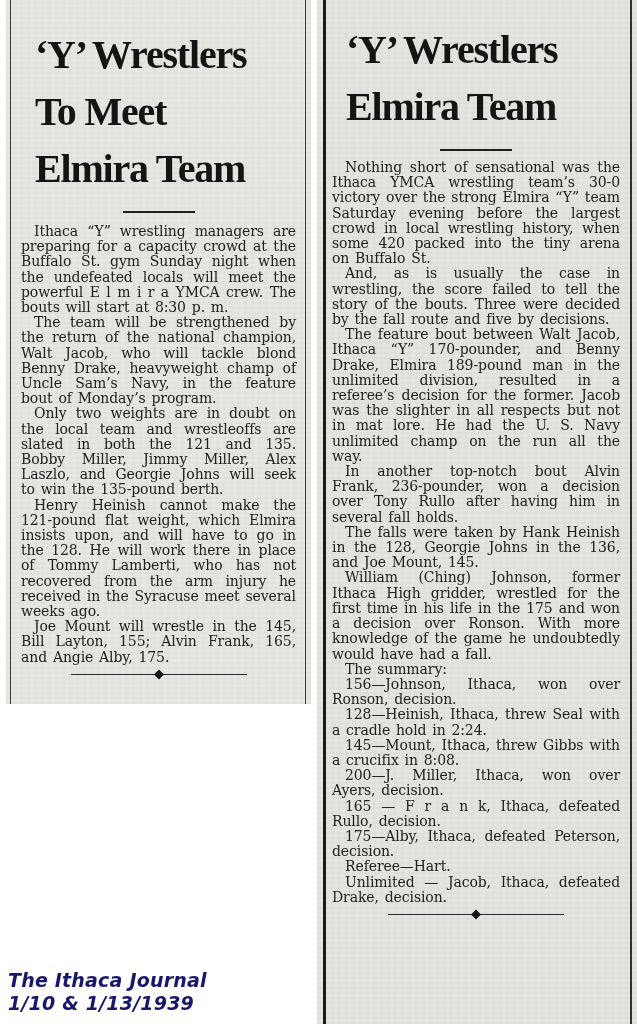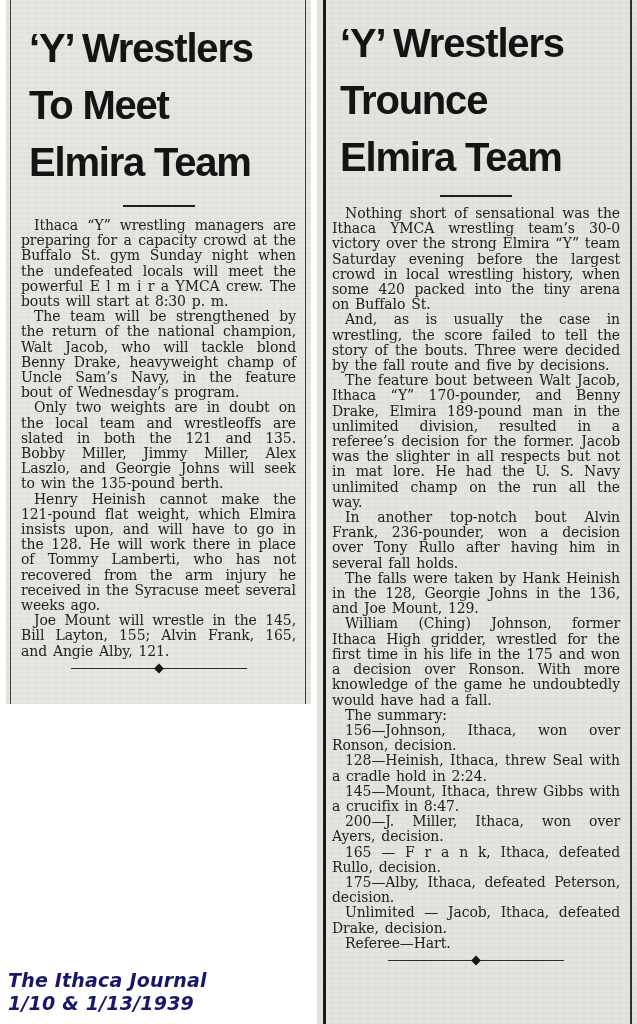--- a/index.html
+++ b/index.html
@@ -22,22 +22,22 @@
   .clip-right{left:317px;top:0;width:320px;height:1024px;background-color:#e6e4df;}
   .col-rule{position:absolute;top:0;bottom:0;}
   .clip-left .rule-l{left:4px;width:1px;background:#3b3b3b;}
   .clip-left .rule-r{right:5px;width:1px;background:#3b3b3b;}
   .clip-right .rule-l{left:6px;width:3px;background:#1a1a1a;}
   .clip-right .rule-r{right:5px;width:2px;background:#303030;}
   .content{position:relative;height:100%;box-sizing:border-box;}
   .clip-left .content{padding:12px 15px 0 15px;}
   .clip-right .content{padding:7px 17px 0 15px;}
   h1.headline{
-    margin:8px;
-    font-family:Liberation Sans, sans-serif;
+    margin:14px;
+    font-family:Liberation Serif, serif;
     font-weight:700;
     font-size:40px;
     line-height:57px;
     letter-spacing:-1.2px;
     color:#141414;
   }
   h1.headline span{display:block;white-space:nowrap;}
   .headline-rule{
     width:72px;height:2px;background:#1f1f1f;
     margin:14px auto 11px auto;
@@ -82,55 +82,54 @@
   <div class="col-rule rule-l"></div>
   <div class="col-rule rule-r"></div>
   <div class="content">
     <h1 class="headline">
       <span>‘Y’ Wrestlers</span>
       <span>To Meet</span>
       <span>Elmira Team</span>
     </h1>
     <div class="headline-rule"></div>
     <p class="body-par">Ithaca “Y” wrestling managers are preparing for a capacity crowd at the Buffalo St. gym Sunday night when the undefeated locals will meet the powerful E l m i r a YMCA crew. The bouts will start at 8:30 p. m.</p>
-    <p class="body-par">The team will be strengthened by the return of the national champion, Walt Jacob, who will tackle blond Benny Drake, heavyweight champ of Uncle Sam’s Navy, in the feature bout of Wednesday’s program.</p>
+    <p class="body-par">The team will be strengthened by the return of the national champion, Walt Jacob, who will tackle blond Benny Drake, heavyweight champ of Uncle Sam’s Navy, in the feature bout of Monday’s program.</p>
     <p class="body-par">Only two weights are in doubt on the local team and wrestleoffs are slated in both the 121 and 135. Bobby Miller, Jimmy Miller, Alex Laszlo, and Georgie Johns will seek to win the 135-pound berth.</p>
     <p class="body-par">Henry Heinish cannot make the 121-pound flat weight, which Elmira insists upon, and will have to go in the 128. He will work there in place of Tommy Lamberti, who has not recovered from the arm injury he received in the Syracuse meet several weeks ago.</p>
-    <p class="body-par">Joe Mount will wrestle in the 145, Bill Layton, 155; Alvin Frank, 165, and Angie Alby, 121.</p>
+    <p class="body-par">Joe Mount will wrestle in the 145, Bill Layton, 155; Alvin Frank, 165, and Angie Alby, 175.</p>
     <div class="end-rule">
       <span class="diamond"></span>
     </div>
   </div>
 </article>
 
 <article class="clipping clip-right">
   <div class="col-rule rule-l"></div>
   <div class="col-rule rule-r"></div>
   <div class="content">
     <h1 class="headline">
       <span>‘Y’ Wrestlers</span>
-      <span>Trounce</span>
       <span>Elmira Team</span>
     </h1>
     <div class="headline-rule"></div>
     <p class="body-par">Nothing short of sensational was the Ithaca YMCA wrestling team’s 30-0 victory over the strong Elmira “Y” team Saturday evening before the largest crowd in local wrestling history, when some 420 packed into the tiny arena on Buffalo St.</p>
     <p class="body-par">And, as is usually the case in wrestling, the score failed to tell the story of the bouts. Three were decided by the fall route and five by decisions.</p>
     <p class="body-par">The feature bout between Walt Jacob, Ithaca “Y” 170-pounder, and Benny Drake, Elmira 189-pound man in the unlimited division, resulted in a referee’s decision for the former. Jacob was the slighter in all respects but not in mat lore. He had the U. S. Navy unlimited champ on the run all the way.</p>
     <p class="body-par">In another top-notch bout Alvin Frank, 236-pounder, won a decision over Tony Rullo after having him in several fall holds.</p>
-    <p class="body-par">The falls were taken by Hank Heinish in the 128, Georgie Johns in the 136, and Joe Mount, 129.</p>
+    <p class="body-par">The falls were taken by Hank Heinish in the 128, Georgie Johns in the 136, and Joe Mount, 145.</p>
     <p class="body-par">William (Ching) Johnson, former Ithaca High gridder, wrestled for the first time in his life in the 175 and won a decision over Ronson. With more knowledge of the game he undoubtedly would have had a fall.</p>
     <p class="body-par">The summary:</p>
     <p class="body-par">156—Johnson, Ithaca, won over Ronson, decision.</p>
     <p class="body-par">128—Heinish, Ithaca, threw Seal with a cradle hold in 2:24.</p>
-    <p class="body-par">145—Mount, Ithaca, threw Gibbs with a crucifix in 8:47.</p>
+    <p class="body-par">145—Mount, Ithaca, threw Gibbs with a crucifix in 8:08.</p>
     <p class="body-par">200—J. Miller, Ithaca, won over Ayers, decision.</p>
     <p class="body-par">165 — F r a n k, Ithaca, defeated Rullo, decision.</p>
     <p class="body-par">175—Alby, Ithaca, defeated Peterson, decision.</p>
+    <p class="body-par">Referee—Hart.</p>
     <p class="body-par">Unlimited — Jacob, Ithaca, defeated Drake, decision.</p>
-    <p class="body-par">Referee—Hart.</p>
     <div class="end-rule">
       <span class="diamond"></span>
     </div>
   </div>
 </article>
 
 <div class="caption">
   <div>The Ithaca Journal</div>
   <div>1/10 &amp; 1/13/1939</div>
 </div>

